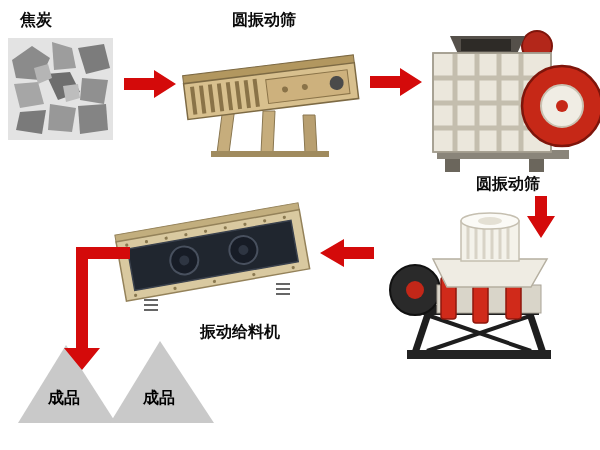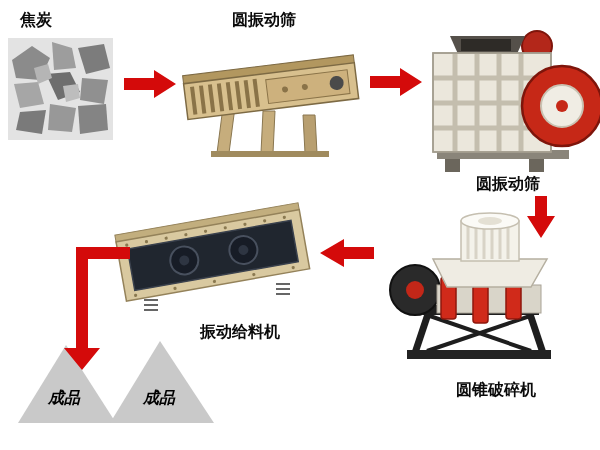--- a/index.html
+++ b/index.html
@@ -6,33 +6,32 @@
   #stage{
     position:relative;width:600px;height:450px;background:#fff;overflow:hidden;
     font-family:"DejaVu Sans","Liberation Sans",sans-serif;color:#111;
   }
   .abs{position:absolute;}
   .node-label{
     position:absolute;font-size:16px;line-height:20px;color:#0a0a0a;
     white-space:nowrap;font-weight:700;
   }
   .product-label{
-    position:absolute;font-size:16px;font-weight:700;color:#000;white-space:nowrap;font-style:italic;
+    position:absolute;font-size:16px;font-weight:700;color:#000;white-space:nowrap;
   }
   svg{display:block;}
 </style>
 </head>
 <body>
 
 <div id="stage">
 
   <div class="node-label" style="left:20px;top:10px;">焦炭</div>
   <div class="node-label" style="left:232px;top:10px;">圆振动筛</div>
   <div class="node-label" style="left:476px;top:174px;">圆振动筛</div>
-  <div class="node-label" style="left:456px;top:380px;">圆锥破碎机</div>
   <div class="node-label" style="left:200px;top:322px;">振动给料机</div>
 
   <svg class="abs" style="left:8px;top:38px;" width="105" height="102" viewBox="0 0 105 102">
     <rect width="105" height="102" fill="#e3e3e3"></rect>
     <polygon points="4,22 24,8 42,20 32,42 8,40" fill="#8b8b8b"></polygon>
     <polygon points="44,4 64,10 68,30 46,32" fill="#9d9d9d"></polygon>
     <polygon points="70,10 96,6 102,30 78,36" fill="#7c7c7c"></polygon>
     <polygon points="6,46 30,44 36,66 12,70" fill="#a6a6a6"></polygon>
     <polygon points="38,36 62,34 72,54 50,62" fill="#6e6e6e"></polygon>
     <polygon points="74,40 100,42 96,66 72,62" fill="#909090"></polygon>

